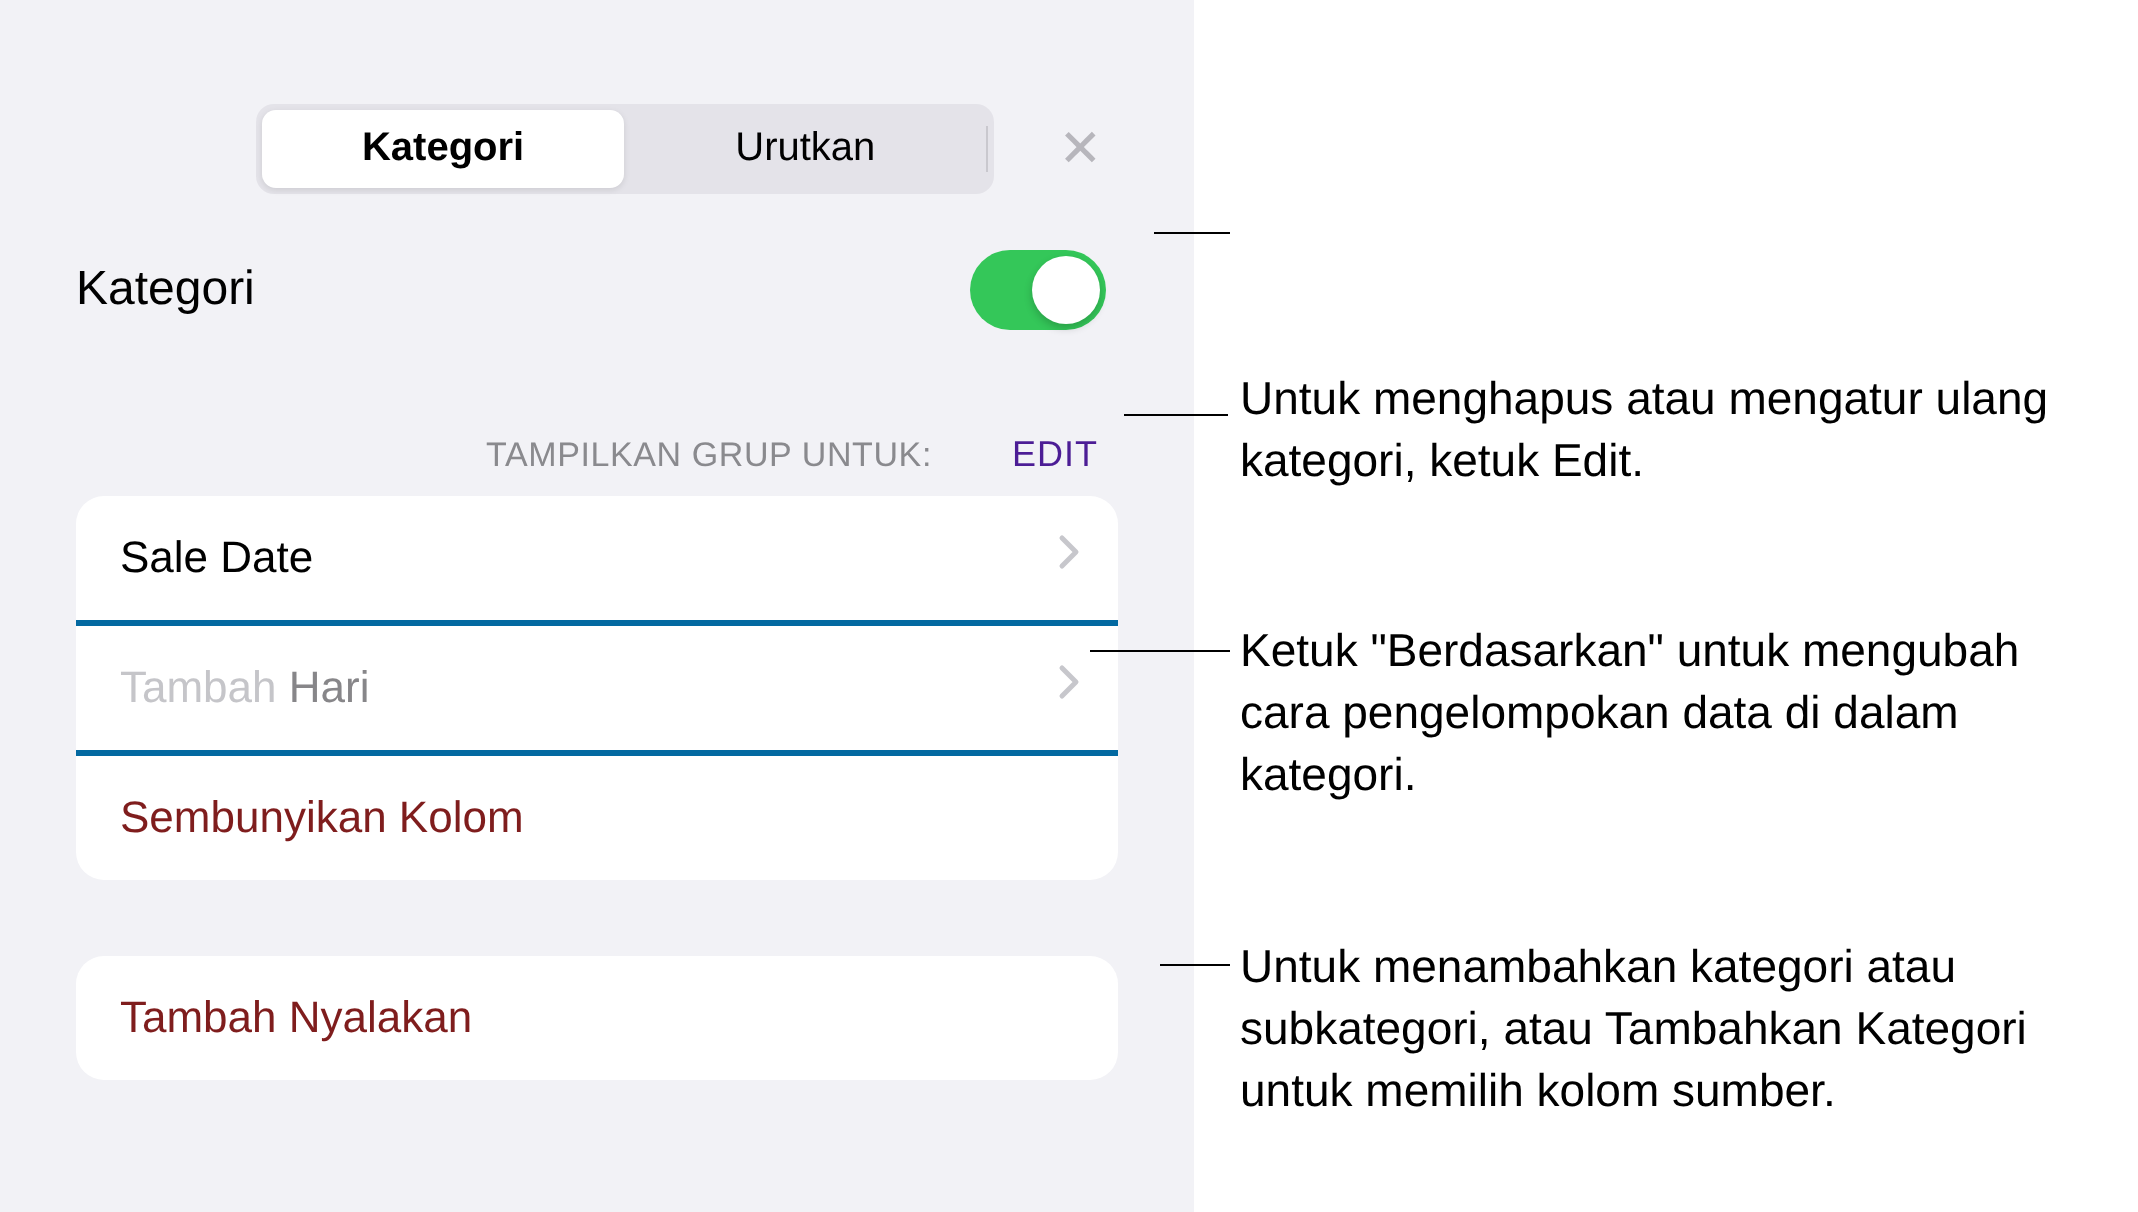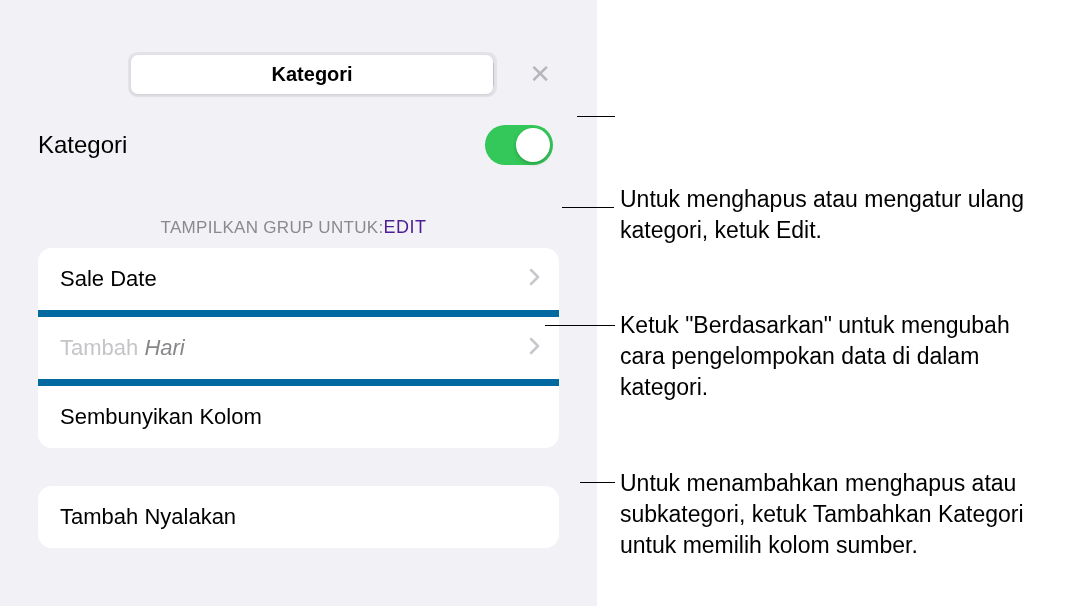--- a/index.html
+++ b/index.html
@@ -87,23 +87,24 @@
       right: 3px;
       top: 3px;
       width: 34px;
       height: 34px;
       background: #fff;
       border-radius: 50%;
       box-shadow: 0 2px 4px rgba(0,0,0,0.2);
     }
     .section-header {
       display: flex;
-      justify-content: center;
+      justify-content: flex-end;
       align-items: baseline;
       padding: 52px 32px 10px 22px;
+      gap: 40px;
     }
     .section-label {
       font-size: 17px;
       color: #8a8a8e;
       letter-spacing: 0.3px;
     }
     .edit-link {
       font-size: 18px;
       color: #4c1d95;
       letter-spacing: 0.5px;
@@ -114,39 +115,38 @@
       margin: 0 22px;
       background: #fff;
       border-radius: 14px;
       overflow: hidden;
     }
     .list-item {
       display: flex;
       align-items: center;
       justify-content: space-between;
       padding: 18px 18px 18px 22px;
-      border-bottom: 7px solid #0369a1;
+      border-bottom: 3px solid #0369a1;
       cursor: pointer;
     }
     .list-item:last-child {
       border-bottom: none;
     }
     .list-item-text {
       font-size: 22px;
       color: #000;
     }
     .list-item-text.muted-prefix {
       color: #c5c5c9;
     }
     .list-item-text.muted-prefix .dark-part {
       color: #878689;
-      font-style: italic;
     }
     .list-item-text.green {
-      color: #000000;
+      color: #7f1d1d;
     }
     .chevron {
       color: #c7c7cc;
       font-size: 20px;
     }
     .list-group.second {
       margin-top: 38px;
     }
     .annotations {
       position: absolute;
@@ -168,20 +168,21 @@
     }
   </style>
 </head>
 <body>
 
 <div class="left-panel">
 
   <div class="segmented-wrap">
     <div class="segmented">
       <div class="segment active">Kategori</div>
+      <div class="segment">Urutkan</div>
       <div class="segment-divider"></div>
     </div>
     <div class="close-icon">✕</div>
   </div>
 
   <div class="title-row">
     <div class="title-text">Kategori</div>
     <div class="toggle">
       <div class="toggle-knob"></div>
     </div>
@@ -225,14 +226,14 @@
 <div class="annotations">
   <div class="callout-line" style="left:-43px; top:116px; width:38px;"></div>
 
   <div class="callout-line" style="left:-58px; top:207px; width:52px;"></div>
   <div class="anno" style="top:184px; left:0; width:430px;">Untuk menghapus atau mengatur ulang kategori, ketuk Edit.</div>
 
   <div class="callout-line" style="left:-75px; top:325px; width:70px;"></div>
   <div class="anno" style="top:310px; left:0; width:420px;">Ketuk "Berdasarkan" untuk mengubah cara pengelompokan data di dalam kategori.</div>
 
   <div class="callout-line" style="left:-40px; top:482px; width:35px;"></div>
-  <div class="anno" style="top:468px; left:0; width:420px;">Untuk menambahkan menghapus atau subkategori, ketuk Tambahkan Kategori untuk memilih kolom sumber.</div>
+  <div class="anno" style="top:468px; left:0; width:420px;">Untuk menambahkan kategori atau subkategori, atau Tambahkan Kategori untuk memilih kolom sumber.</div>
 </div>
 
 </body></html>

